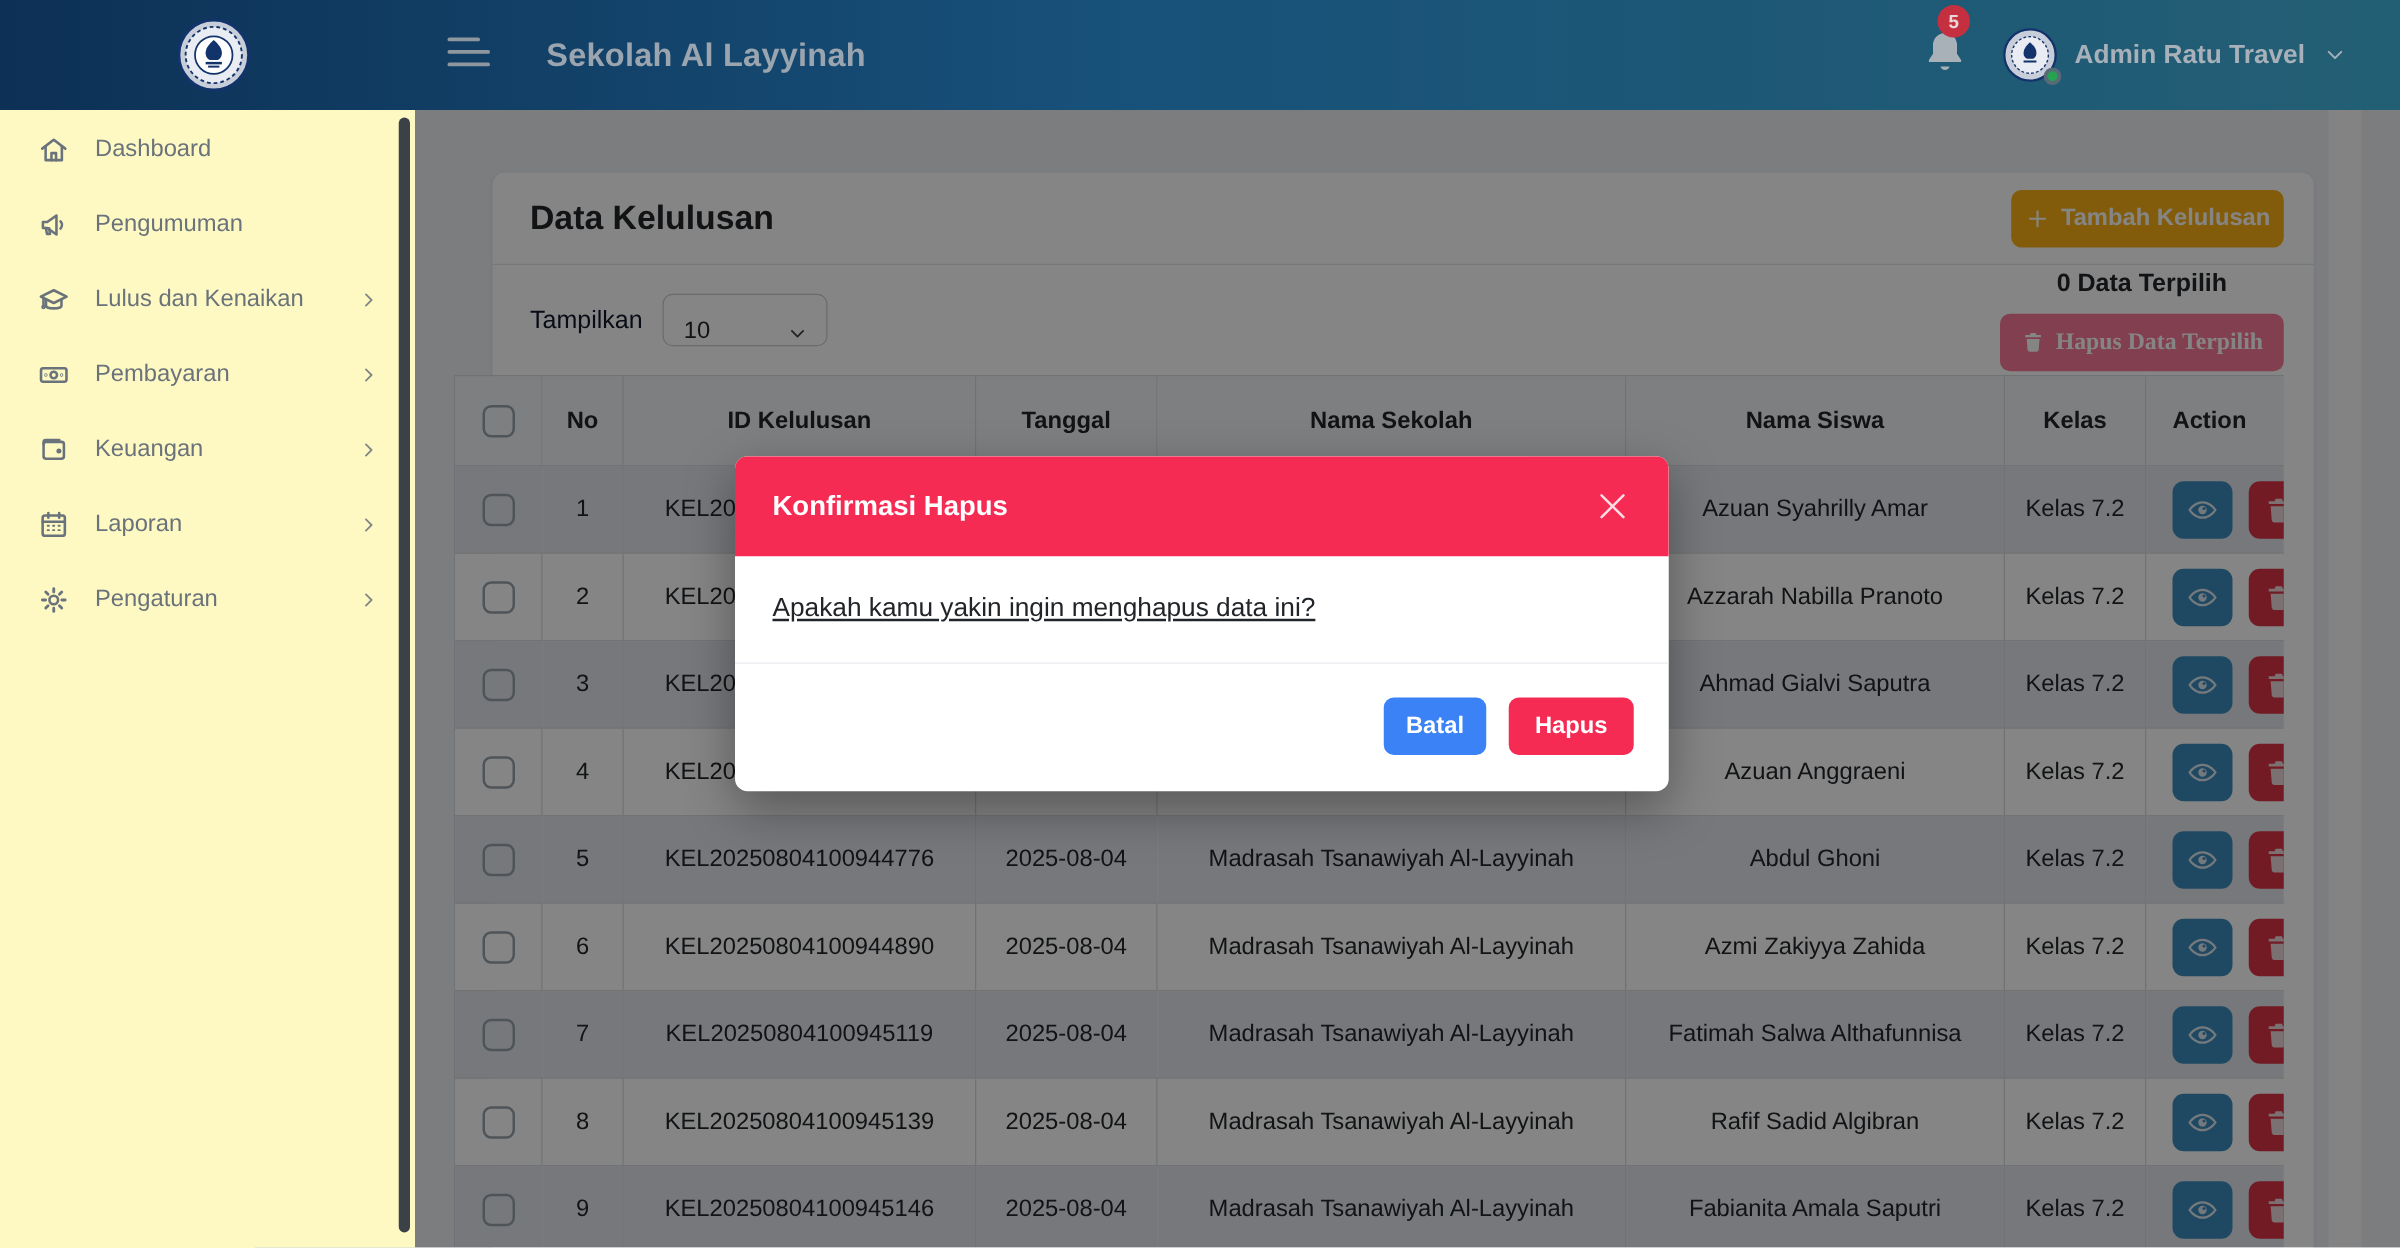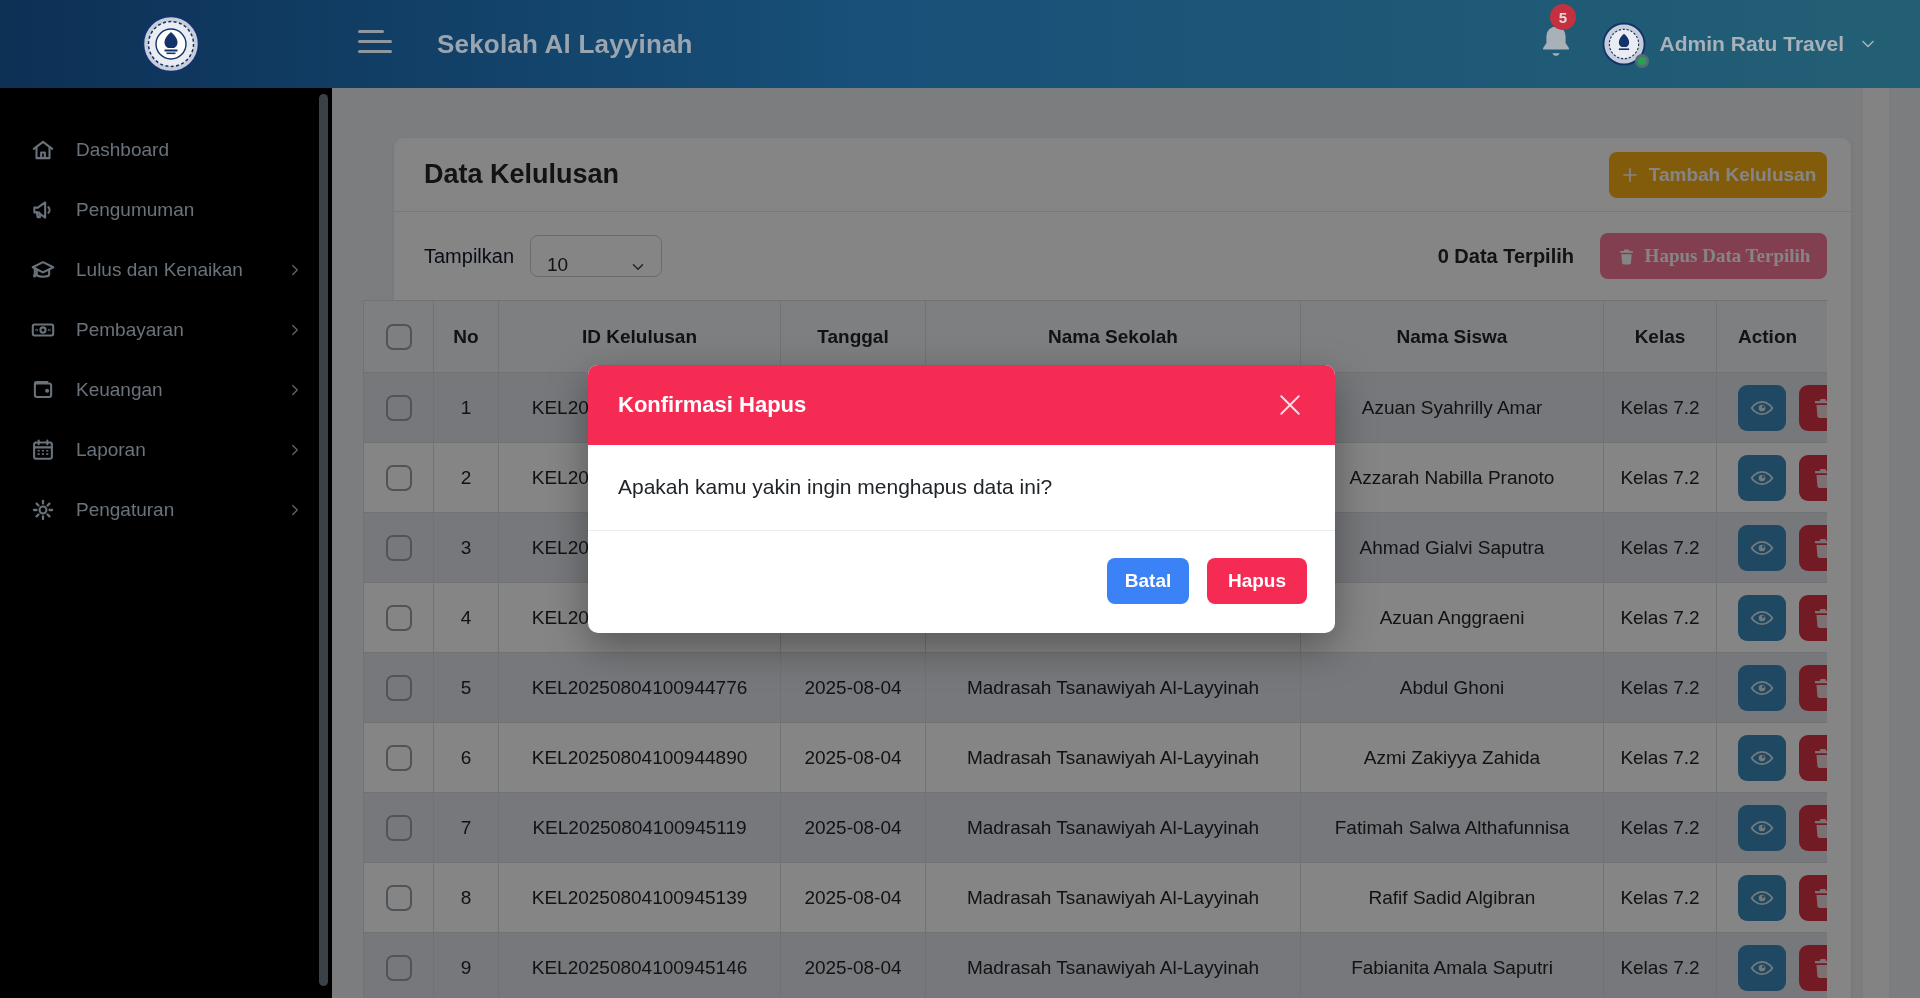--- a/index.html
+++ b/index.html
@@ -20,21 +20,21 @@
   .bell-wrap { position:absolute; left:1538px; top:22px; width:44px; height:48px; cursor:pointer; }
   .badge { position:absolute; left:12px; top:-18px; min-width:26px; height:26px; border-radius:13px;
     background:#c4303f; color:#e8d6d9; font-size:15px; font-weight:700; display:flex; align-items:center; justify-content:center; }
   .profile { position:absolute; right:42px; top:0; height:88px; display:flex; align-items:center; gap:14px; cursor:pointer; }
   .avatar { position:relative; width:44px; height:44px; }
   .status-dot { position:absolute; right:-3px; bottom:-2px; width:14px; height:14px; border-radius:50%;
     background:#26a352; border:3px solid #586a77; }
   .profile-name { color:#a8b1ba; font-size:21px; font-weight:600; }
 
   
-  .sidebar { position:absolute; left:0; top:88px; width:332px; height:910px; background:#000000; z-index:25; padding-top:32px; }
+  .sidebar { position:absolute; left:0; top:88px; width:332px; height:910px; background:#fef9c3; z-index:25; padding-top:2px; }
   .side-scroll { position:absolute; right:4px; top:6px; width:9px; height:892px; border-radius:5px; background:#3a4147; }
   .nav-item { height:60px; display:flex; align-items:center; padding:0 28px 0 30px; color:#6a737b; font-size:19px; cursor:pointer; }
   .nav-item .nicon { width:26px; height:26px; margin-right:20px; flex:0 0 26px; }
   .nav-item .nlabel { flex:1; }
   .nav-item .chev { width:18px; height:18px; opacity:.85; }
   svg.stroke { fill:none; stroke:currentColor; stroke-width:1.9; stroke-linecap:round; stroke-linejoin:round; }
 
   
   .main { position:absolute; left:332px; top:88px; width:1588px; height:910px; background:#eef0f3; overflow:hidden; }
   .band { position:absolute; right:31px; top:0; bottom:0; width:26px; background:#fbfcfd; }
@@ -43,21 +43,21 @@
   .card-header { height:74px; border-bottom:1px solid #e4e7ea; display:flex; align-items:center; padding:0 24px 0 30px; position:relative; }
   .page-title { font-size:27px; font-weight:700; color:#212529; }
   .btn { border:none; border-radius:8px; font-family:inherit; font-size:19px; font-weight:600; color:#fff;
     display:inline-flex; align-items:center; justify-content:center; gap:9px; cursor:pointer; }
   .btn-add { position:absolute; right:24px; top:14px; width:218px; height:46px; background:#f9b115; }
   .toolbar { height:88px; display:flex; align-items:center; padding:0 24px 0 30px; }
   .tampilkan { font-size:20px; color:#0f172a; margin-right:16px; }
   .select { width:132px; height:42px; border:1px solid #c9ced4; border-radius:8px; display:flex; align-items:flex-end;
     padding:0 14px 0 16px; font-size:19px; color:#212529; cursor:pointer; background:#fff; }
   .select .sel-val { flex:1; }
-  .toolbar-right { margin-left:auto; display:flex; align-items:center; gap:26px; }
+  .toolbar-right { margin-left:auto; display:flex; align-items:center; gap:12px;flex-direction:column; }
   .selected-info { font-size:20px; font-weight:600; color:#212529; }
   .btn-del-selected { width:227px; height:46px; background:#f8285a; opacity:.62;font-family:Liberation Serif, serif; }
 
   
   .table-wrap { margin:0 24px 0 -31px; overflow:hidden; }
   table { border-collapse:collapse; table-layout:fixed; width:1557px; font-size:19px; color:#212529; }
   th,td { border:1px solid #d7dbdf; text-align:center; overflow:hidden; white-space:nowrap; }
   thead tr { height:72px; background:#f1f3f5; }
   thead th { font-weight:700; }
   tbody tr { height:70px; background:#ffffff; }
@@ -68,21 +68,21 @@
   .btn-view { background:#3c8dbc; margin-right:8px; }
   .btn-trash { background:#dc3545; }
 
   
   .dim { position:absolute; inset:0; background:rgba(0,0,0,0.48); z-index:40; }
   .modal { position:absolute; left:256px; top:277px; width:747px; border-radius:10px; background:#fff; z-index:60;
     overflow:hidden; box-shadow:0 14px 40px rgba(0,0,0,.35); }
   .modal-head { height:80px; background:#f62b54; display:flex; align-items:center; padding:0 30px; }
   .modal-title { color:#fff; font-size:22px; font-weight:700; }
   .modal-close { margin-left:auto; width:30px; height:30px; cursor:pointer; }
-  .modal-body { padding:30px; font-size:21px; color:#212529; min-height:85px; }
+  .modal-body { padding:30px; font-size:21px; color:#212529; min-height:85px;text-decoration:underline; }
   .modal-foot { border-top:1px solid #e9ecef; padding:27px 28px 29px; display:flex; justify-content:flex-end; gap:18px; }
   .btn-cancel { width:82px; height:46px; background:#3b82f6; }
   .btn-confirm { width:100px; height:46px; background:#f62b54; }
 </style>
 </head>
 <body>
 
 <header class="topbar">
   <span class="logo-wrap">
     <svg width="60" height="60" viewBox="0 0 60 60">

